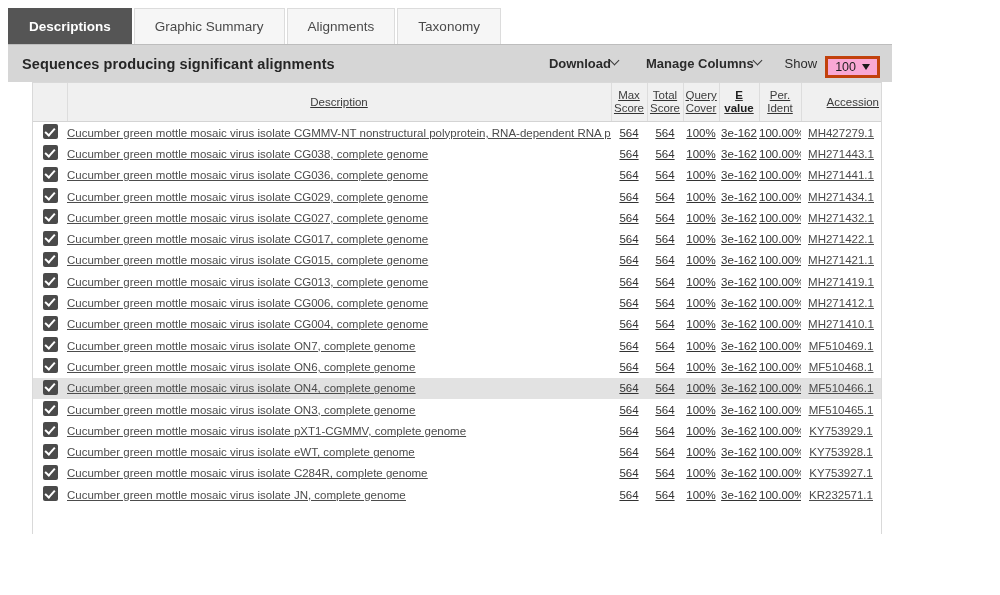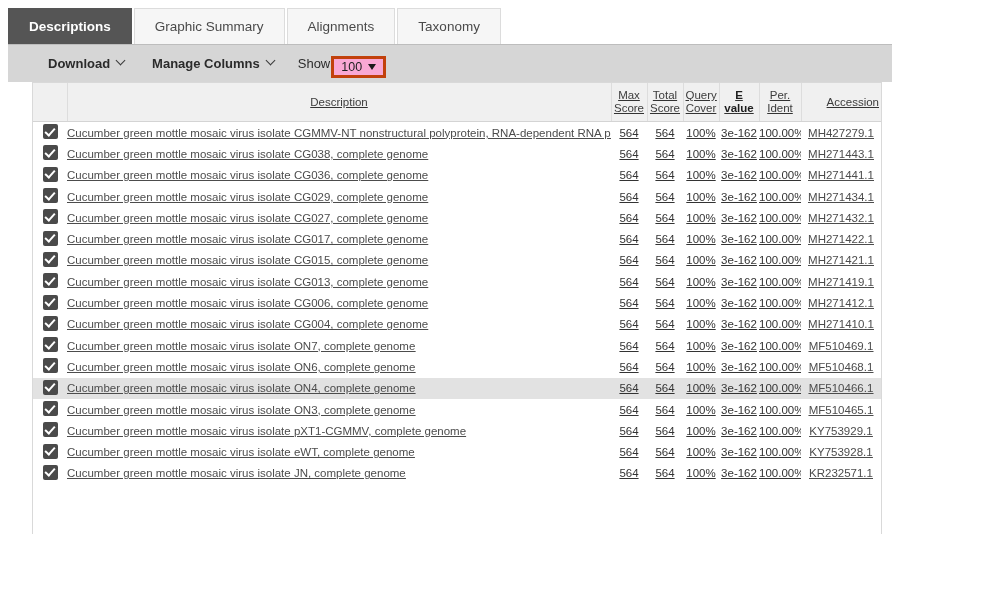--- a/index.html
+++ b/index.html
@@ -76,21 +76,20 @@
     align-items: center;
     gap: 0px;
   }
   .menu-btn {
     font-size: 13px;
     font-weight: bold;
     color: #2b2b2b;
     cursor: pointer;
     display: flex;
     align-items: center;
-    gap: 7px;
     margin-left: 26px;
     white-space: nowrap;
   }
   .caret {
     display: inline-block;
     width: 9px;
     height: 9px;
     position: relative;
     top: -2px;
   }
@@ -100,21 +99,21 @@
     left: 0; top: 0;
     width: 6px; height: 6px;
     border-right: 1.6px solid #3a3a3a;
     border-bottom: 1.6px solid #3a3a3a;
     transform: rotate(45deg);
   }
   .show-label {
     font-size: 13px;
     color: #2b2b2b;
     margin-left: 22px;
-    margin-right: 1px;
+    margin-right: 8px;
   }
   .show-select {
     height: 22px;
     min-width: 52px;
     background: #f9a8d4;
     border: 3px solid #c2410c;
     display: flex;
     align-items: center;
     justify-content: center;
     gap: 6px;
@@ -281,20 +280,21 @@
 <div id="app">
 
   <div class="tabbar">
     <div class="tab active"><span>Descriptions</span></div>
     <div class="tab"><span>Graphic Summary</span></div>
     <div class="tab"><span>Alignments</span></div>
     <div class="tab"><span>Taxonomy</span></div>
   </div>
 
   <div class="titleband">
+    <div class="titleband-left">Sequences producing significant alignments</div>
     <div class="titleband-right">
       <div class="menu-btn">
         <span>Download</span>
         <span class="caret"></span>
       </div>
       <div class="menu-btn">
         <span>Manage Columns</span>
         <span class="caret"></span>
       </div>
       <span class="show-label">Show</span>
@@ -491,20 +491,30 @@
             <td class="c-desc"><span class="desc-link">Cucumber green mottle mosaic virus isolate eWT, complete genome</span></td>
             <td class="c-num">564</td>
             <td class="c-num">564</td>
             <td class="c-num">100%</td>
             <td class="c-e">3e-162</td>
             <td class="c-pct">100.00%</td>
             <td class="c-acc"><span class="acc-link">KY753928.1</span></td>
           </tr>
           <tr class="row">
             <td class="c-check"><span class="cb"></span></td>
+            <td class="c-desc"><span class="desc-link">Cucumber green mottle mosaic virus isolate C284R, complete genome</span></td>
+            <td class="c-num">564</td>
+            <td class="c-num">564</td>
+            <td class="c-num">100%</td>
+            <td class="c-e">3e-162</td>
+            <td class="c-pct">100.00%</td>
+            <td class="c-acc"><span class="acc-link">KY753927.1</span></td>
+          </tr>
+          <tr class="row">
+            <td class="c-check"><span class="cb"></span></td>
             <td class="c-desc"><span class="desc-link">Cucumber green mottle mosaic virus isolate JN, complete genome</span></td>
             <td class="c-num">564</td>
             <td class="c-num">564</td>
             <td class="c-num">100%</td>
             <td class="c-e">3e-162</td>
             <td class="c-pct">100.00%</td>
             <td class="c-acc"><span class="acc-link">KR232571.1</span></td>
           </tr>
         </tbody>
     </table>

